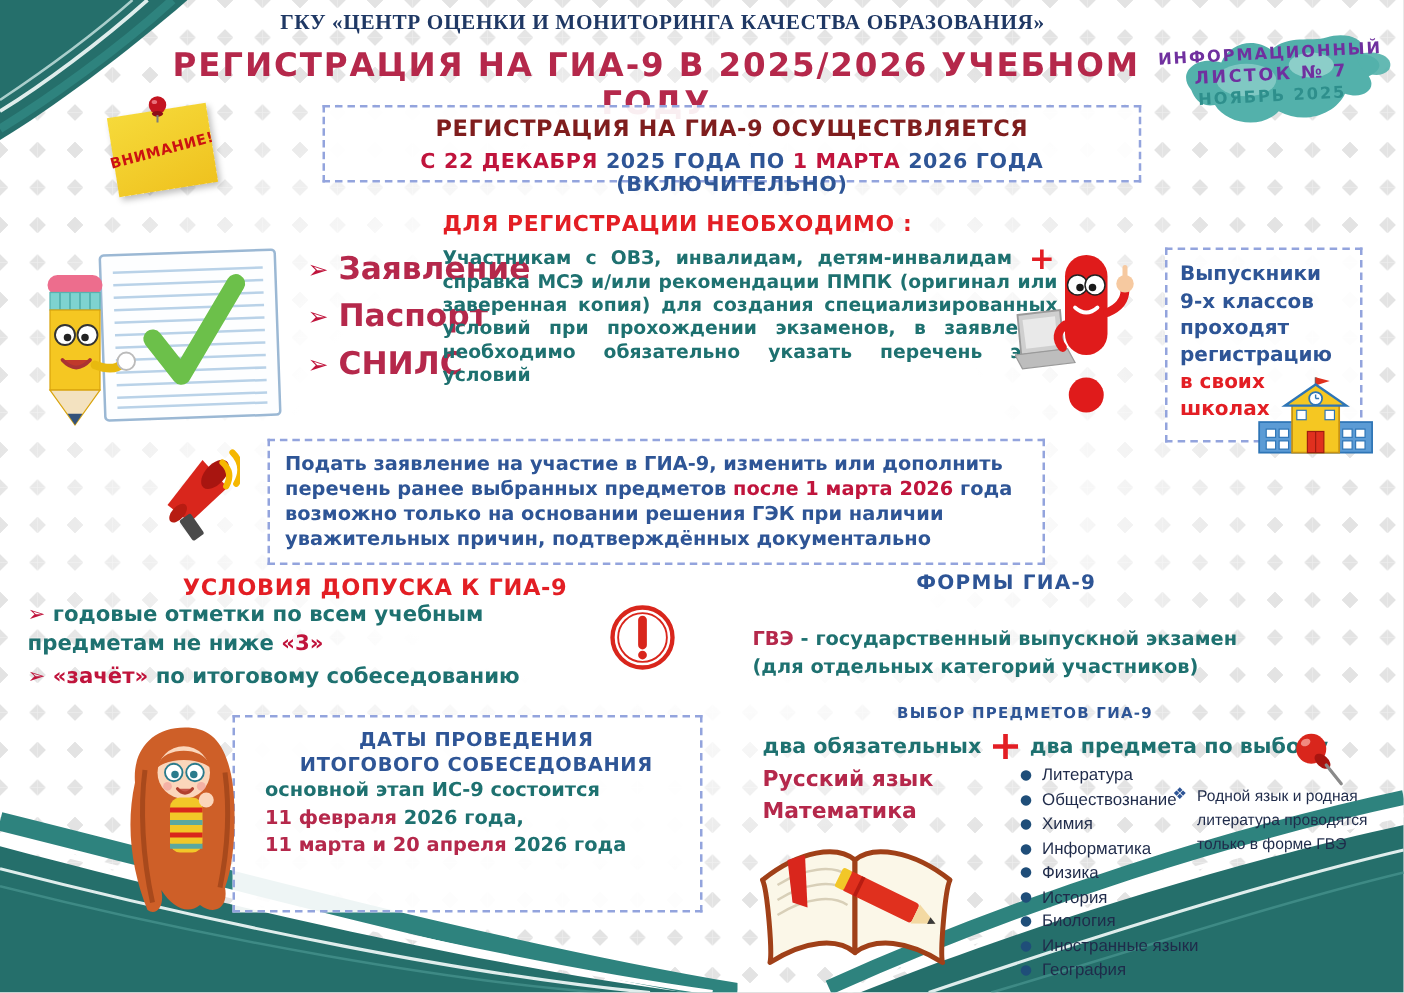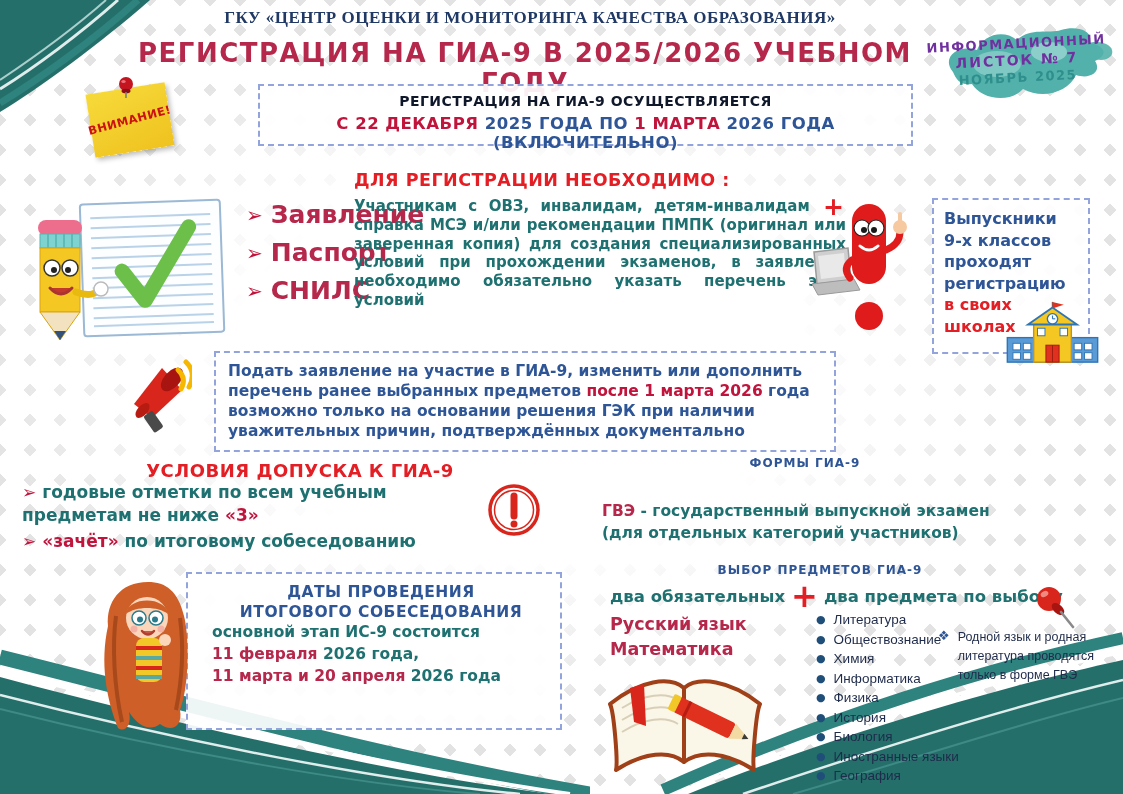--- a/index.html
+++ b/index.html
@@ -23,36 +23,36 @@
   .abs{position:absolute;}
   .content{position:absolute;inset:0;z-index:3;}
   .serif-title{font-family:"Liberation Serif","DejaVu Serif",serif;font-weight:bold;color:#1F3864;
     font-size:17px;text-align:center;letter-spacing:.5px;}
   .main-title{font-weight:800;color:#B5284B;font-size:26px;text-align:center;letter-spacing:1.5px;}
   .info-block{width:190px;text-align:center;line-height:1.25;transform:rotate(-3deg);}
   .info-l1{color:#70309F;font-weight:bold;font-size:13px;letter-spacing:1.5px;}
   .info-l2{color:#70309F;font-weight:bold;font-size:14px;letter-spacing:2px;}
   .info-l3{color:#2E8F8C;font-weight:bold;font-size:13px;letter-spacing:1.5px;}
   .dashed-box{border:2px dashed #93A4DD;background:rgba(255,255,255,.92);box-sizing:border-box;}
-  .period-line1{color:#0f172a;font-weight:bold;font-size:14px;text-align:center;letter-spacing:.5px;}
+  .period-line1{color:#7f1d1d;font-weight:bold;font-size:18px;text-align:center;letter-spacing:.5px;}
   .period-line2{font-weight:bold;font-size:16.5px;text-align:center;letter-spacing:.5px;margin-top:5px;}
   .c-blue{color:#2E5596;} .c-red{color:#E31E24;} .c-crimson{color:#C0143C;}
   .c-teal{color:#1E7170;} .c-rasp{color:#B5284B;}
   .reg-heading{color:#E31E24;font-weight:bold;font-size:17.5px;letter-spacing:.5px;}
   .docs-item{display:flex;align-items:center;gap:8px;margin-bottom:9px;}
   .docs-arrow{color:#C0143C;font-size:20px;font-weight:bold;}
   .docs-label{color:#B5284B;font-weight:800;font-size:25px;}
   .ovz{color:#1E7170;font-weight:bold;font-size:15px;line-height:1.25;text-align:justify;}
   .ovz .plus{color:#E31E24;font-size:25px;font-weight:800;line-height:0;vertical-align:-4px;padding:0 2px;}
   .grads{font-weight:bold;font-size:16px;line-height:1.35;}
   .gek{color:#2E5596;font-weight:bold;font-size:15.5px;line-height:1.3;}
   .adm-heading{color:#E31E24;font-weight:bold;font-size:18px;text-align:center;letter-spacing:.5px;}
   .adm-item{color:#1E7170;font-weight:bold;font-size:17px;line-height:1.35;}
   .adm-arrow{color:#C0143C;font-size:17px;font-weight:bold;margin-right:6px;}
-  .forms-heading{color:#2E5596;font-weight:bold;font-size:12px;text-align:center;letter-spacing:1px;}
+  .forms-heading{color:#2E5596;font-weight:bold;font-size:16px;text-align:center;letter-spacing:1px;}
   .forms-line{font-weight:bold;font-size:15.5px;line-height:1.45;}
   .dates-heading{color:#2E5596;font-weight:bold;font-size:15.5px;text-align:center;line-height:1.3;letter-spacing:.5px;}
   .dates-line{font-weight:bold;font-size:15.5px;line-height:1.4;}
   .choice-heading{color:#2E5596;font-weight:bold;font-size:12px;text-align:center;letter-spacing:1px;}
   .choice-line{display:flex;align-items:center;gap:6px;}
   .choice-label{color:#1E7170;font-weight:bold;font-size:16.5px;}
   .choice-plus{color:#E31E24;font-weight:800;font-size:32px;line-height:20px;}
   .mand{color:#B5284B;font-weight:800;font-size:17.5px;line-height:1.45;}
   .elect-row{display:flex;align-items:center;gap:8px;margin-bottom:4.5px;}
   .elect-dot{color:#1F4E79;font-size:11px;line-height:1;}

